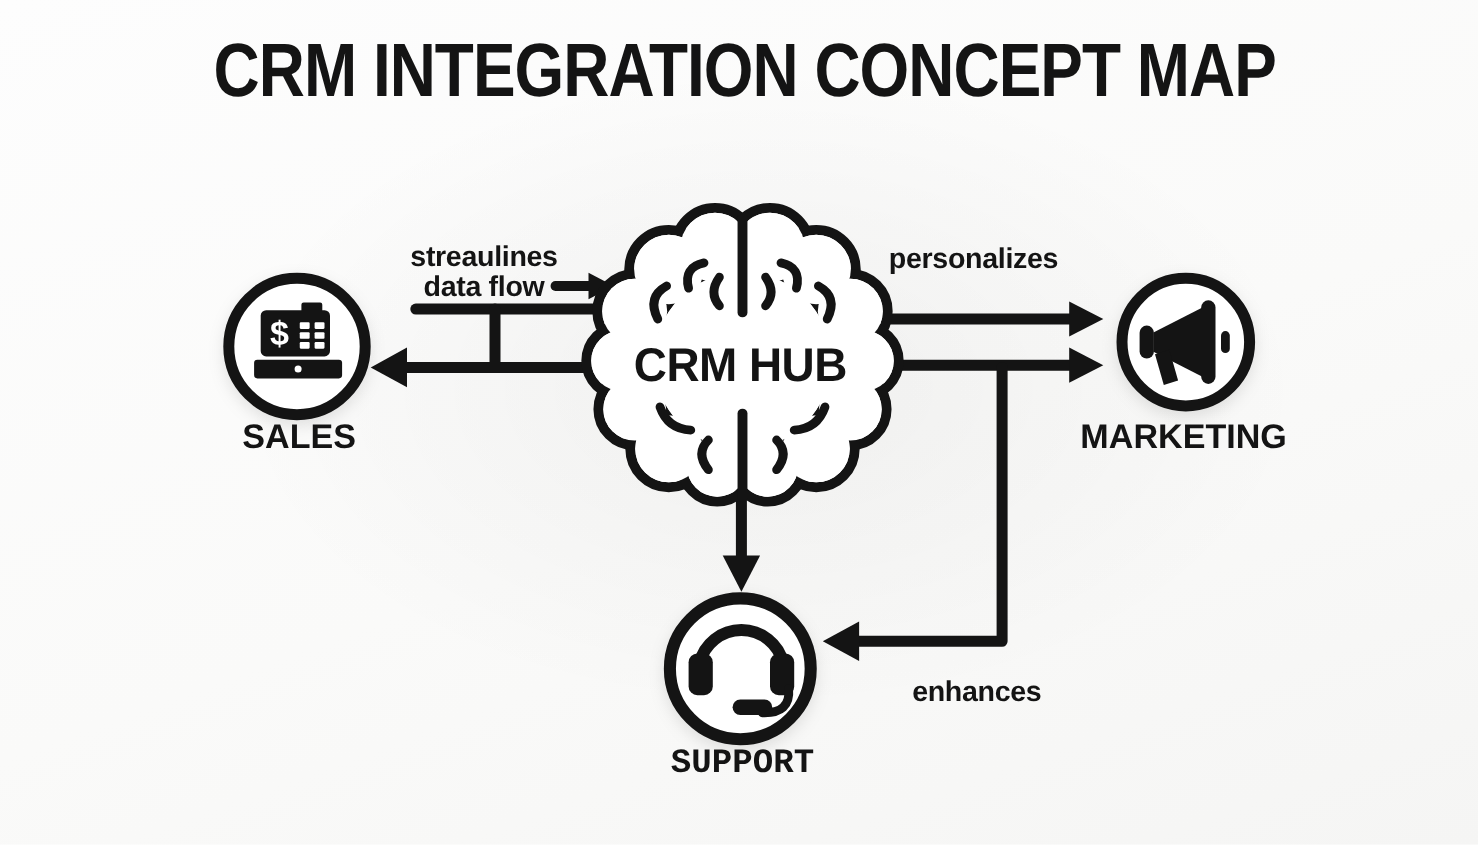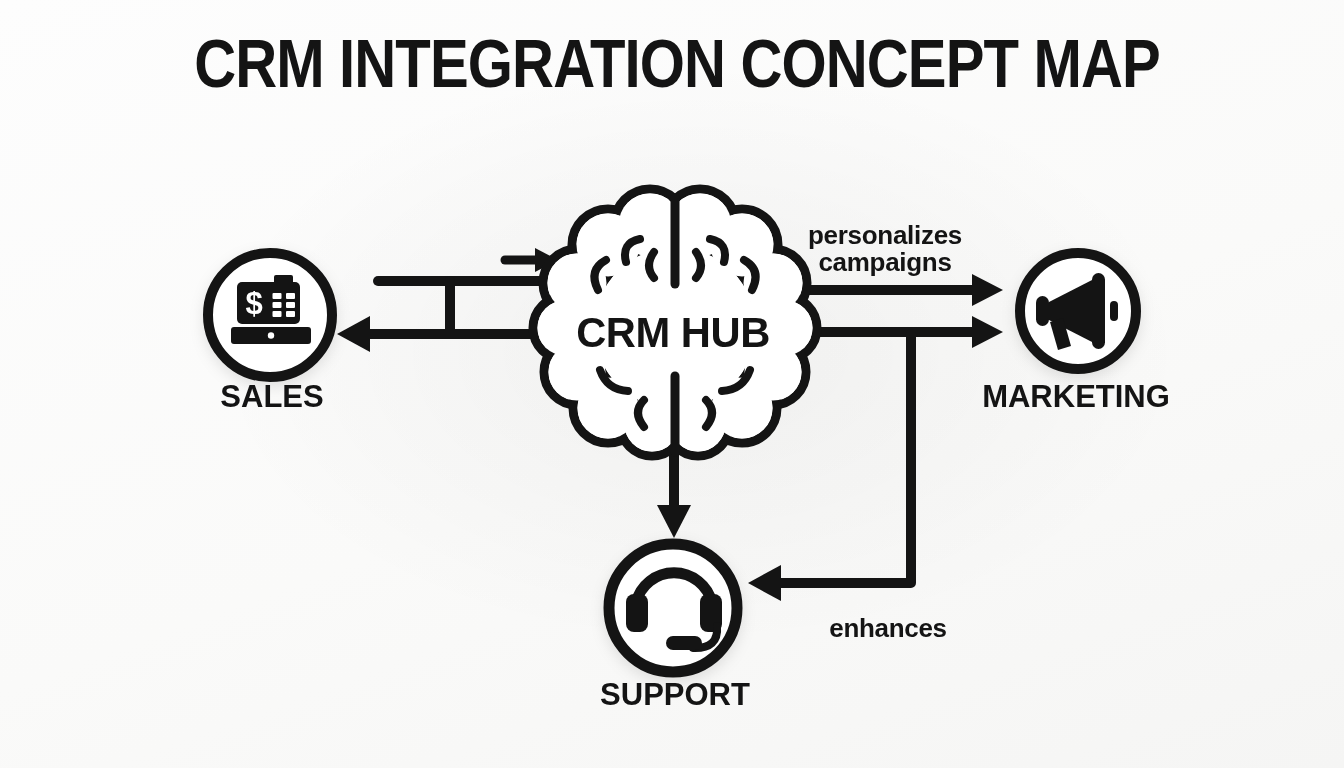--- a/index.html
+++ b/index.html
@@ -27,21 +27,21 @@
     position:absolute; left:673px; top:308px; white-space:nowrap;
     transform:translateX(-50%) scaleX(0.97);
     font-size:43px; font-weight:700; letter-spacing:-0.5px; color:var(--ink);
   }
   .node-label {
     position:absolute; transform:translateX(-50%); white-space:nowrap;
     font-size:31px; font-weight:700; letter-spacing:0px; color:var(--ink);
   }
   .node-label.sales { left:272px; top:379px; }
   .node-label.marketing { left:1076px; top:379px; }
-  .node-label.support { left:675px; top:677px; }
+  .node-label.support { left:675px; top:677px;font-family:Liberation Mono, monospace; }
   .edge-label {
     position:absolute; transform:translateX(-50%); text-align:center;
     font-size:26px; font-weight:700; line-height:27px; letter-spacing:-0.3px;
     color:var(--ink); white-space:nowrap;
   }
   .edge-label.e1 { left:440px; top:220px; }
   .edge-label.e2 { left:885px; top:222px; }
   .edge-label.e3 { left:888px; top:615px; }
 </style>
 </head>
@@ -182,23 +182,26 @@
   </svg>
 
   <h1 class="page-title">CRM INTEGRATION CONCEPT MAP</h1>
 
   <div class="hub-label">CRM HUB</div>
 
   <div class="node-label sales">SALES</div>
   <div class="node-label marketing">MARKETING</div>
   <div class="node-label support">SUPPORT</div>
 
+  <div class="edge-label e1">
+    <div>streaulines</div>
+    <div>data flow</div>
+  </div>
 
   <div class="edge-label e2">
     <div>personalizes</div>
-    <div>campaigns</div>
   </div>
 
   <div class="edge-label e3">
     <div>enhances</div>
   </div>
 
 </div>
 
 </body></html>

